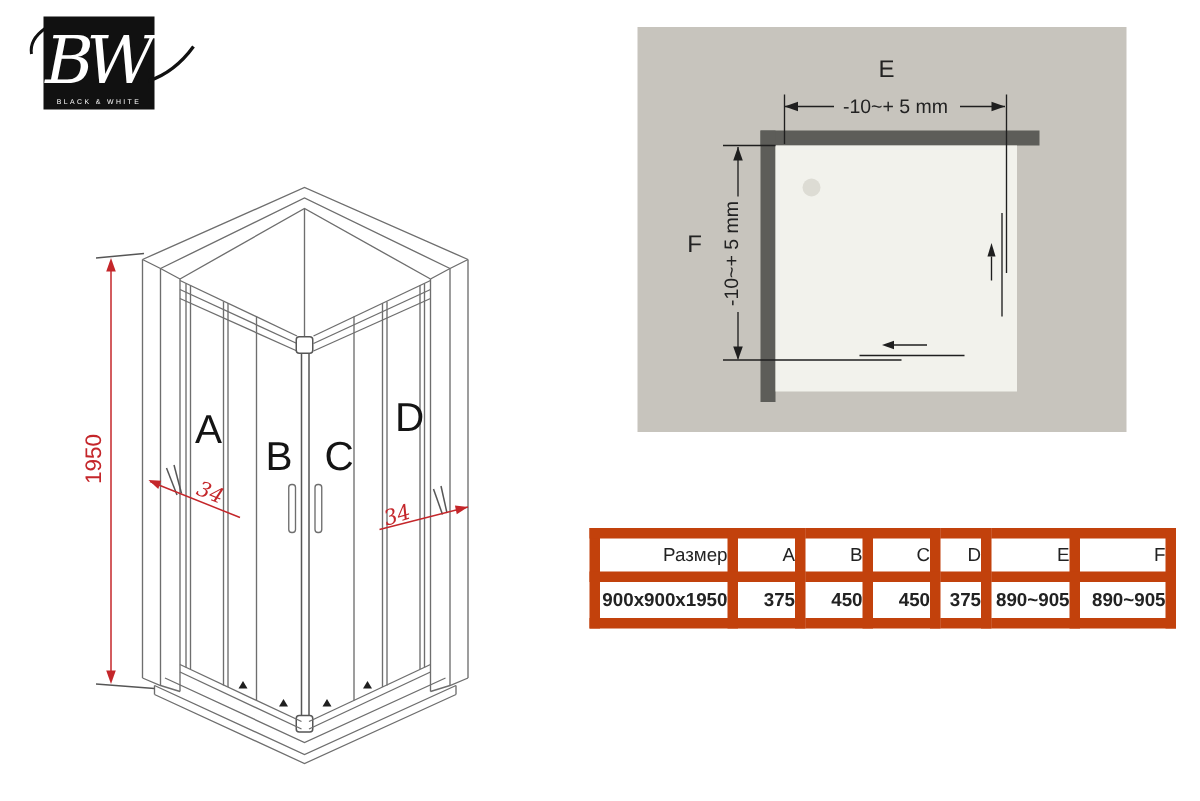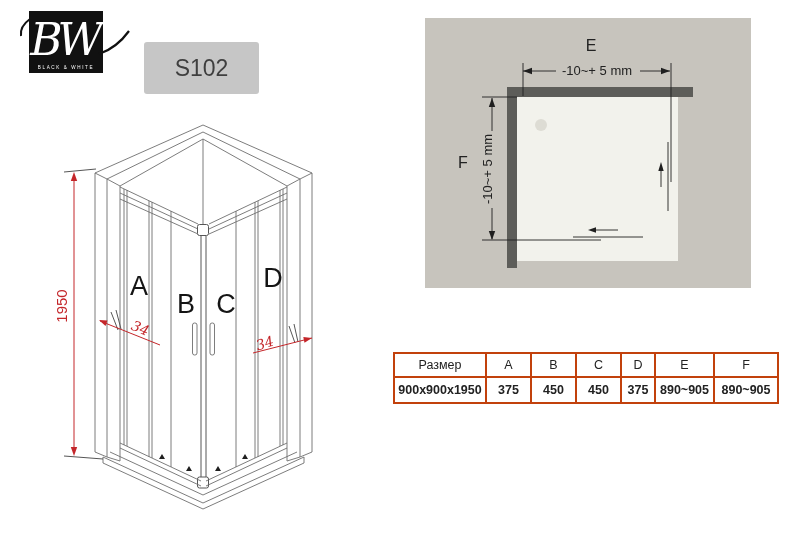--- a/index.html
+++ b/index.html
@@ -29,42 +29,39 @@
   .blkfill{fill:#1f1f1f;stroke:none;}
   .panel-label{font-size:27px;fill:#141414;}
   .dim-label{font-size:16px;fill:#222;}
   .tol-label{font-size:13px;fill:#222;}
   .red-label{font-size:15px;fill:#c4262a;}
   .adj-label{font-family:"DejaVu Serif",serif;font-style:italic;font-size:14px;fill:#c4262a;}
 
   
   .spec-table{position:absolute;left:393px;top:352px;border-collapse:collapse;table-layout:fixed;
               width:384px;font-size:12.5px;color:#222;}
-  .spec-table th,.spec-table td{border:2px solid #c2410c;text-align:center;vertical-align:middle;
+  .spec-table th,.spec-table td{border:7px solid #c2410c;text-align:right;vertical-align:middle;
               font-weight:400;padding:0;height:22px;white-space:nowrap;overflow:hidden;margin-left:38px;}
   .spec-table td{height:24px;font-weight:bold;}
 </style>
 </head>
 <body>
 
 <div class="page">
 
   <div class="logo">
     <svg viewBox="0 0 130 90">
       <path d="M15,15 C 8,20 5,26 6,32" stroke="#111" stroke-width="2" fill="none"></path>
       <rect x="14" y="7" width="74" height="62" fill="#111111"></rect>
       <path d="M84,50 C 96,46 106,38 114,27" stroke="#111" stroke-width="2.2" fill="none"></path>
       <text class="logo-script" x="49" y="51" text-anchor="middle">BW</text>
       <text class="logo-sub" x="51" y="65" text-anchor="middle">BLACK &amp; WHITE</text>
     </svg>
   </div>
 
-  <div class="badge">
-    <span>S102</span>
-  </div>
 
   <svg class="front-view" viewBox="55 115 290 410">
 
     <g class="thin">
       <path d="M95,173 L203,125 L312,173"></path>
       <path d="M107,179 L203,132 L300,179"></path>
       <path d="M120,186 L203,139 L287,186"></path>
       <path d="M203,139 L203,224"></path>
       <path d="M120,187 L198,224"></path>
       <path d="M120,193 L198,229"></path>

